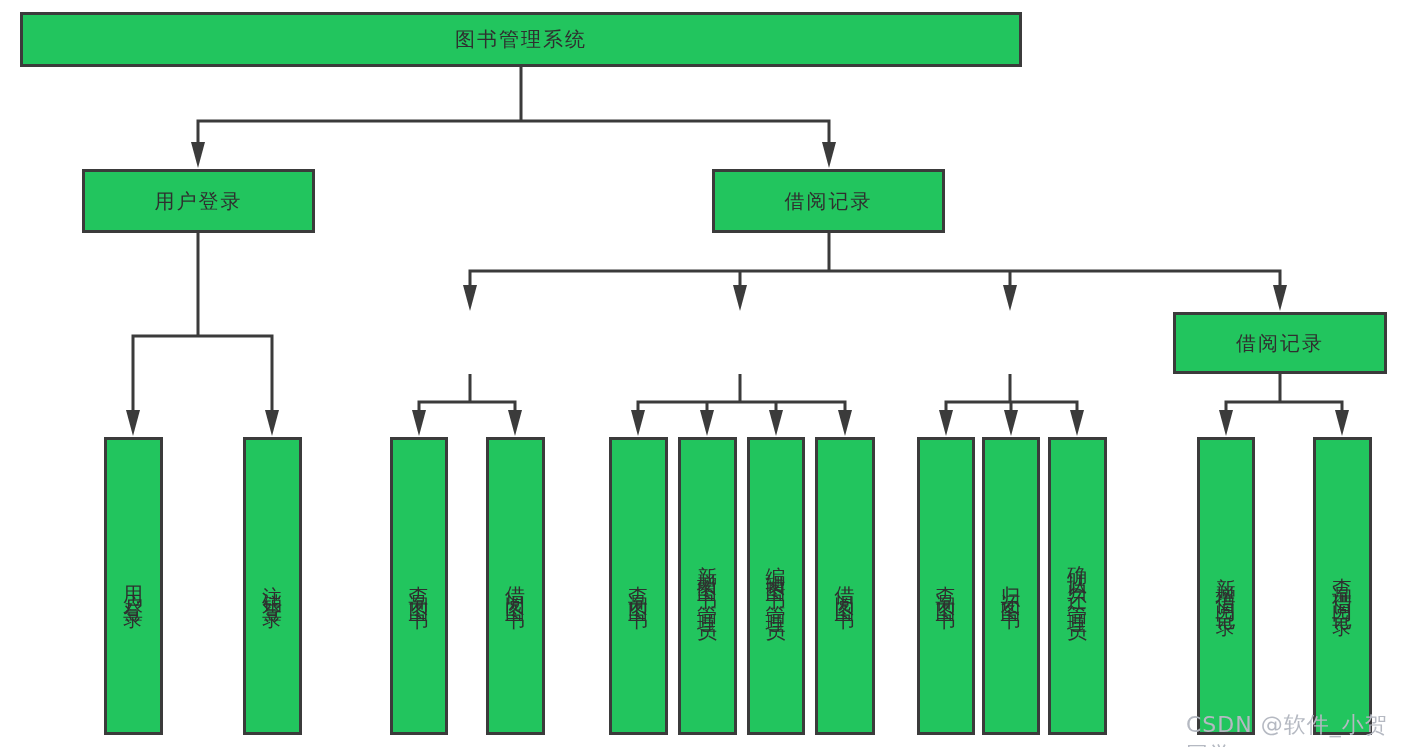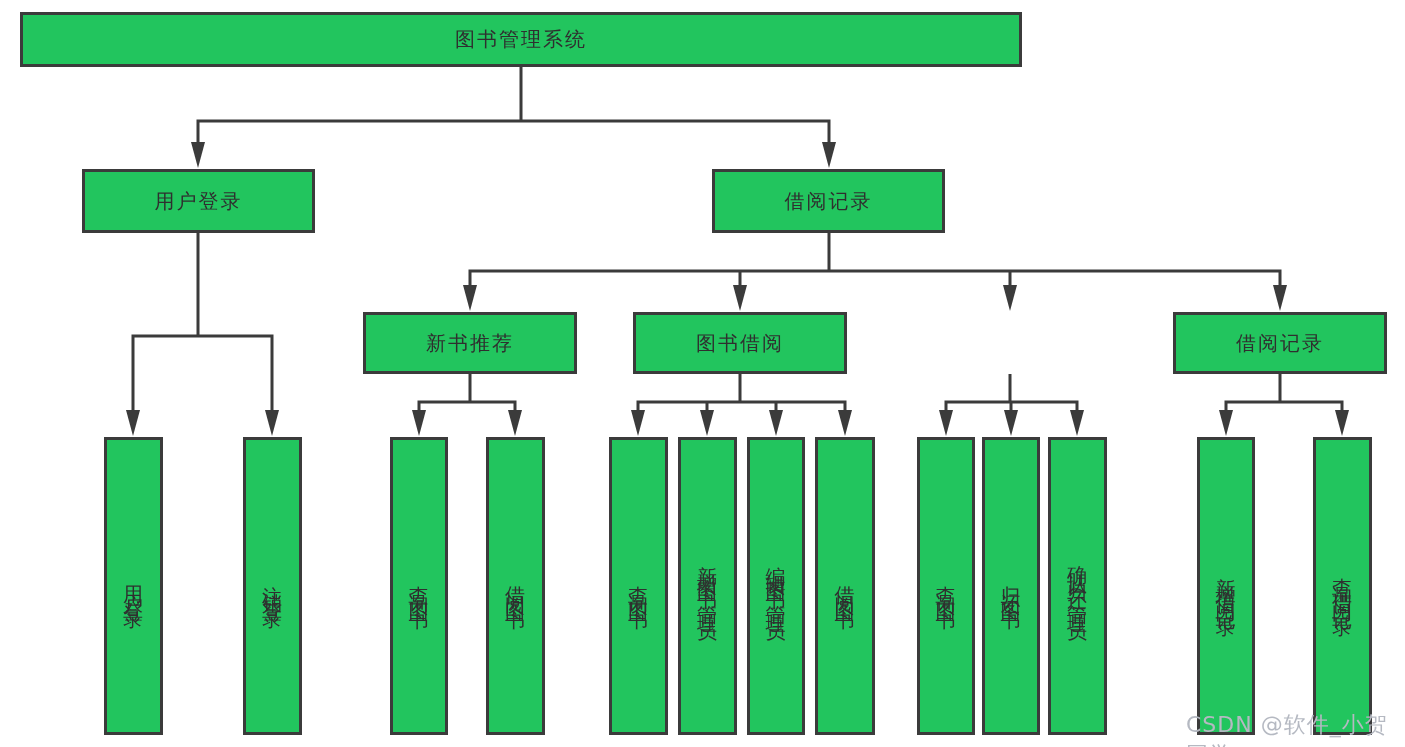--- a/index.html
+++ b/index.html
@@ -69,26 +69,20 @@
     <span>图书管理系统</span>
   </div>
 
   <div class="node" style="left:82px;top:169px;width:233px;height:64px">
     <span>用户登录</span>
   </div>
   <div class="node" style="left:712px;top:169px;width:233px;height:64px">
     <span>借阅记录</span>
   </div>
 
-  <div class="node" style="left:363px;top:312px;width:214px;height:62px">
-    <span>新书推荐</span>
-  </div>
-  <div class="node" style="left:633px;top:312px;width:214px;height:62px">
-    <span>图书借阅</span>
-  </div>
   <div class="node" style="left:1173px;top:312px;width:214px;height:62px">
     <span>借阅记录</span>
   </div>
 
   <div class="node vnode" style="left:104px;top:437px;width:59px;height:298px">
     <span>用户登录</span>
   </div>
   <div class="node vnode" style="left:243px;top:437px;width:59px;height:298px">
     <span>注销登录</span>
   </div>

